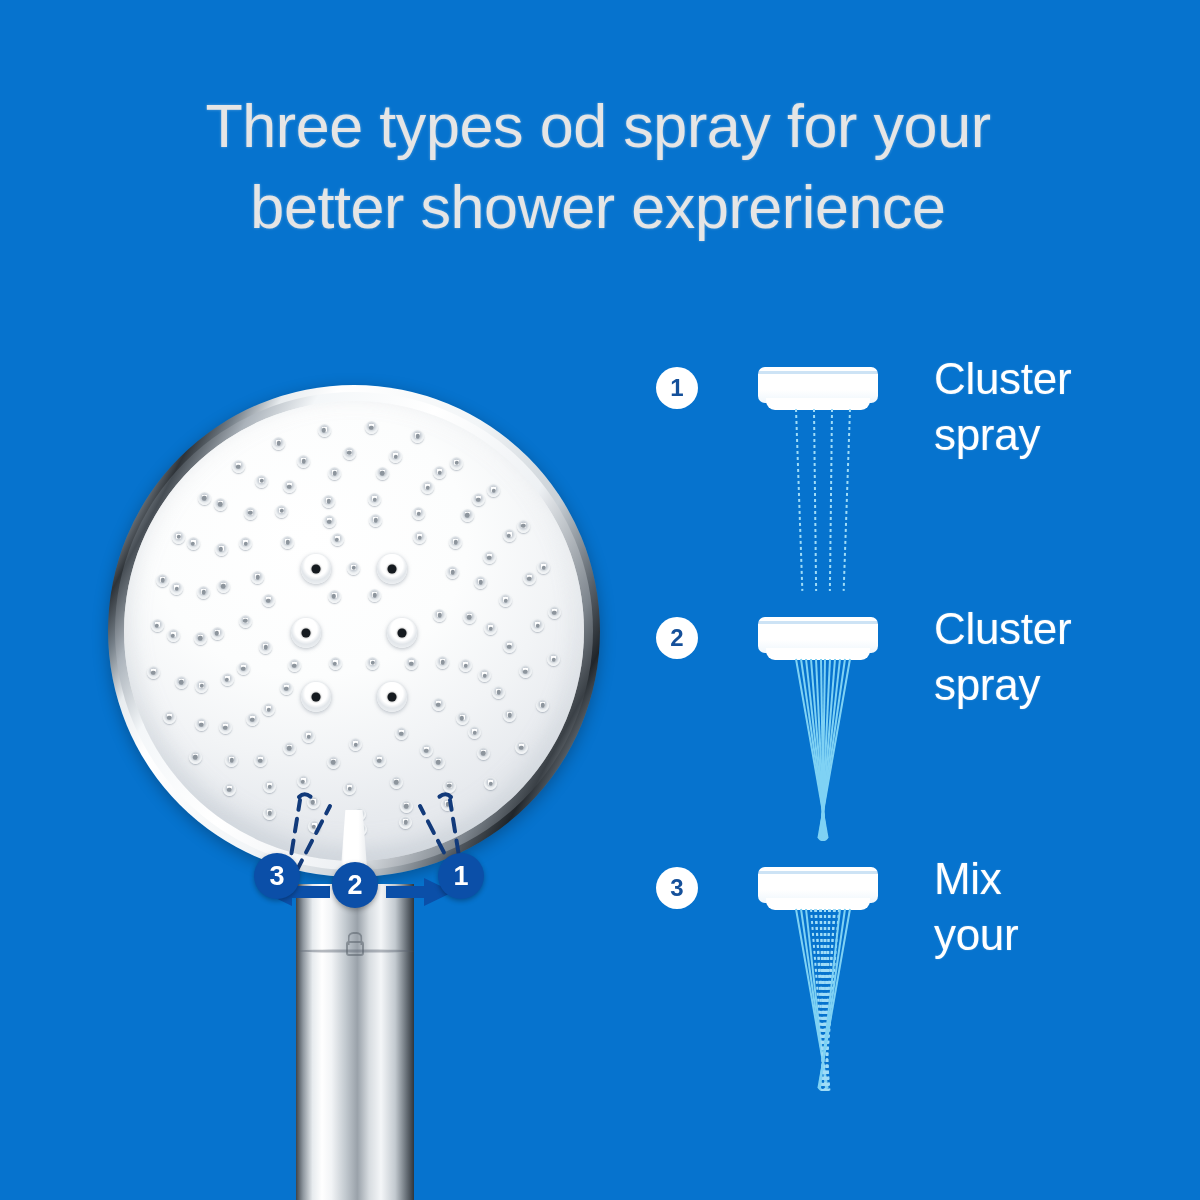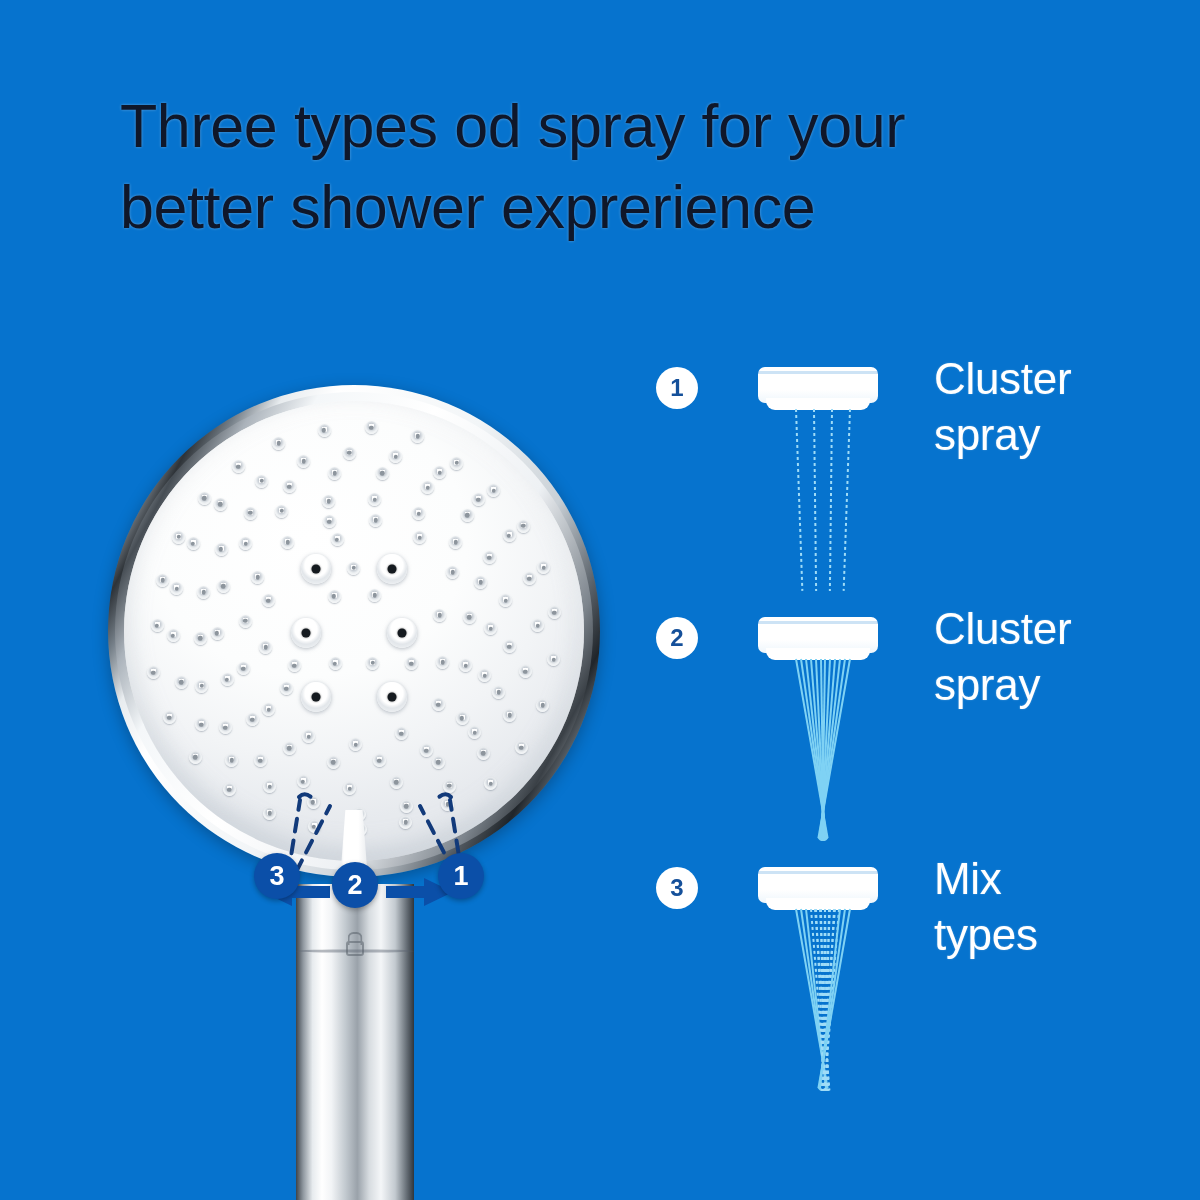--- a/index.html
+++ b/index.html
@@ -13,30 +13,31 @@
     height: 1200px;
     overflow: hidden;
     background: #0673ce;
     font-family: "Liberation Sans", sans-serif;
     -webkit-font-smoothing: antialiased;
   }
 
   
   .headline {
     position: absolute;
-    left: 120px;
+    left: 108px;
     top: 86px;
     width: 980px;
-    color: #0f172a;
+    color: #e5e5e5;
     font-size: 61px;
     line-height: 1.32;
     font-weight: 400;
     letter-spacing: -0.4px;
     text-shadow: 0 0 3px rgba(255,255,255,0.35);
     white-space: pre-line;
+    text-align: center;
   }
 
   
   .showerhead {
     position: absolute;
     left: 108px;
     top: 385px;
     width: 492px;
     height: 492px;
   }
@@ -487,17 +488,17 @@
             <div class="stream dotted" style="left: 97.3636px; transform: rotate(2.72727deg);"></div>
             <div class="stream dotted" style="left: 101.364px; transform: rotate(2.72727deg);"></div>
             <div class="stream dotted" style="left: 102.273px; transform: rotate(4.54545deg);"></div>
             <div class="stream dotted" style="left: 106.273px; transform: rotate(4.54545deg);"></div>
             <div class="stream solid" style="left: 107.182px; transform: rotate(6.36364deg);"></div>
             <div class="stream solid" style="left: 112.091px; transform: rotate(8.18182deg);"></div>
             <div class="stream solid" style="left: 117px; transform: rotate(10deg);"></div>
           </div>
       </div>
       <div class="legend-label">Mix
-types</div>
+your</div>
     </div>
 
   </div>
 </div>
 
 </body></html>

